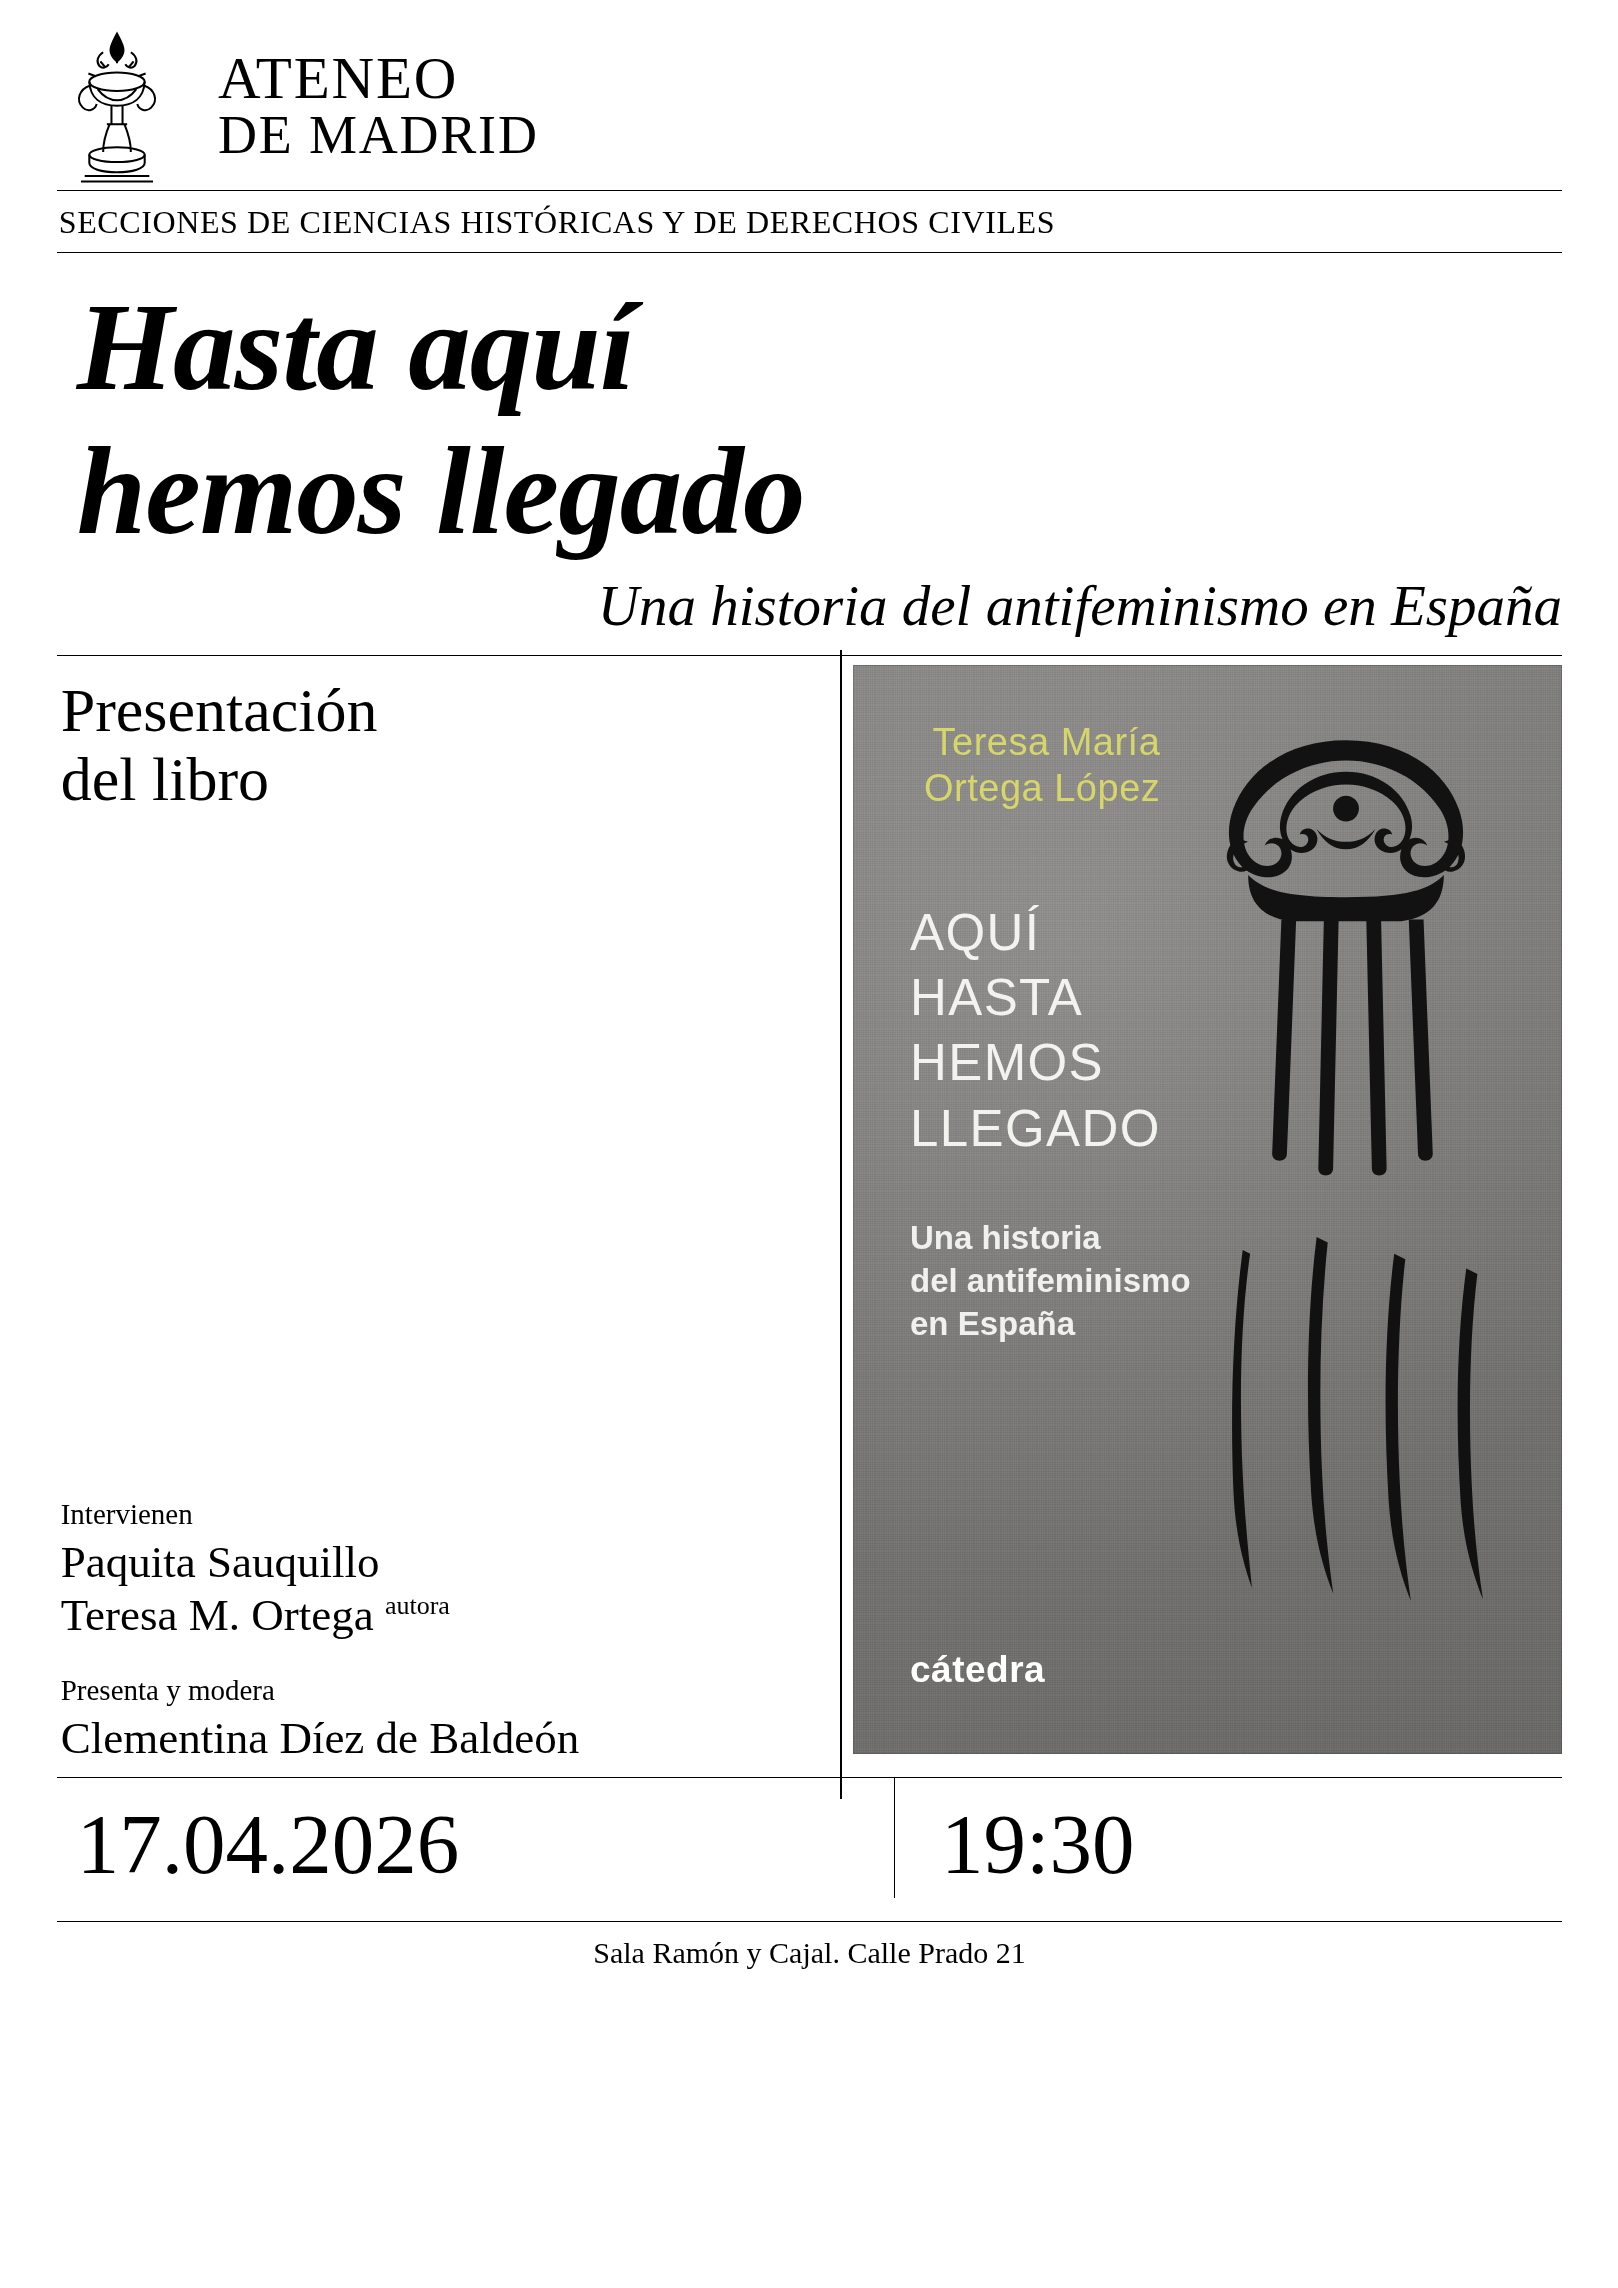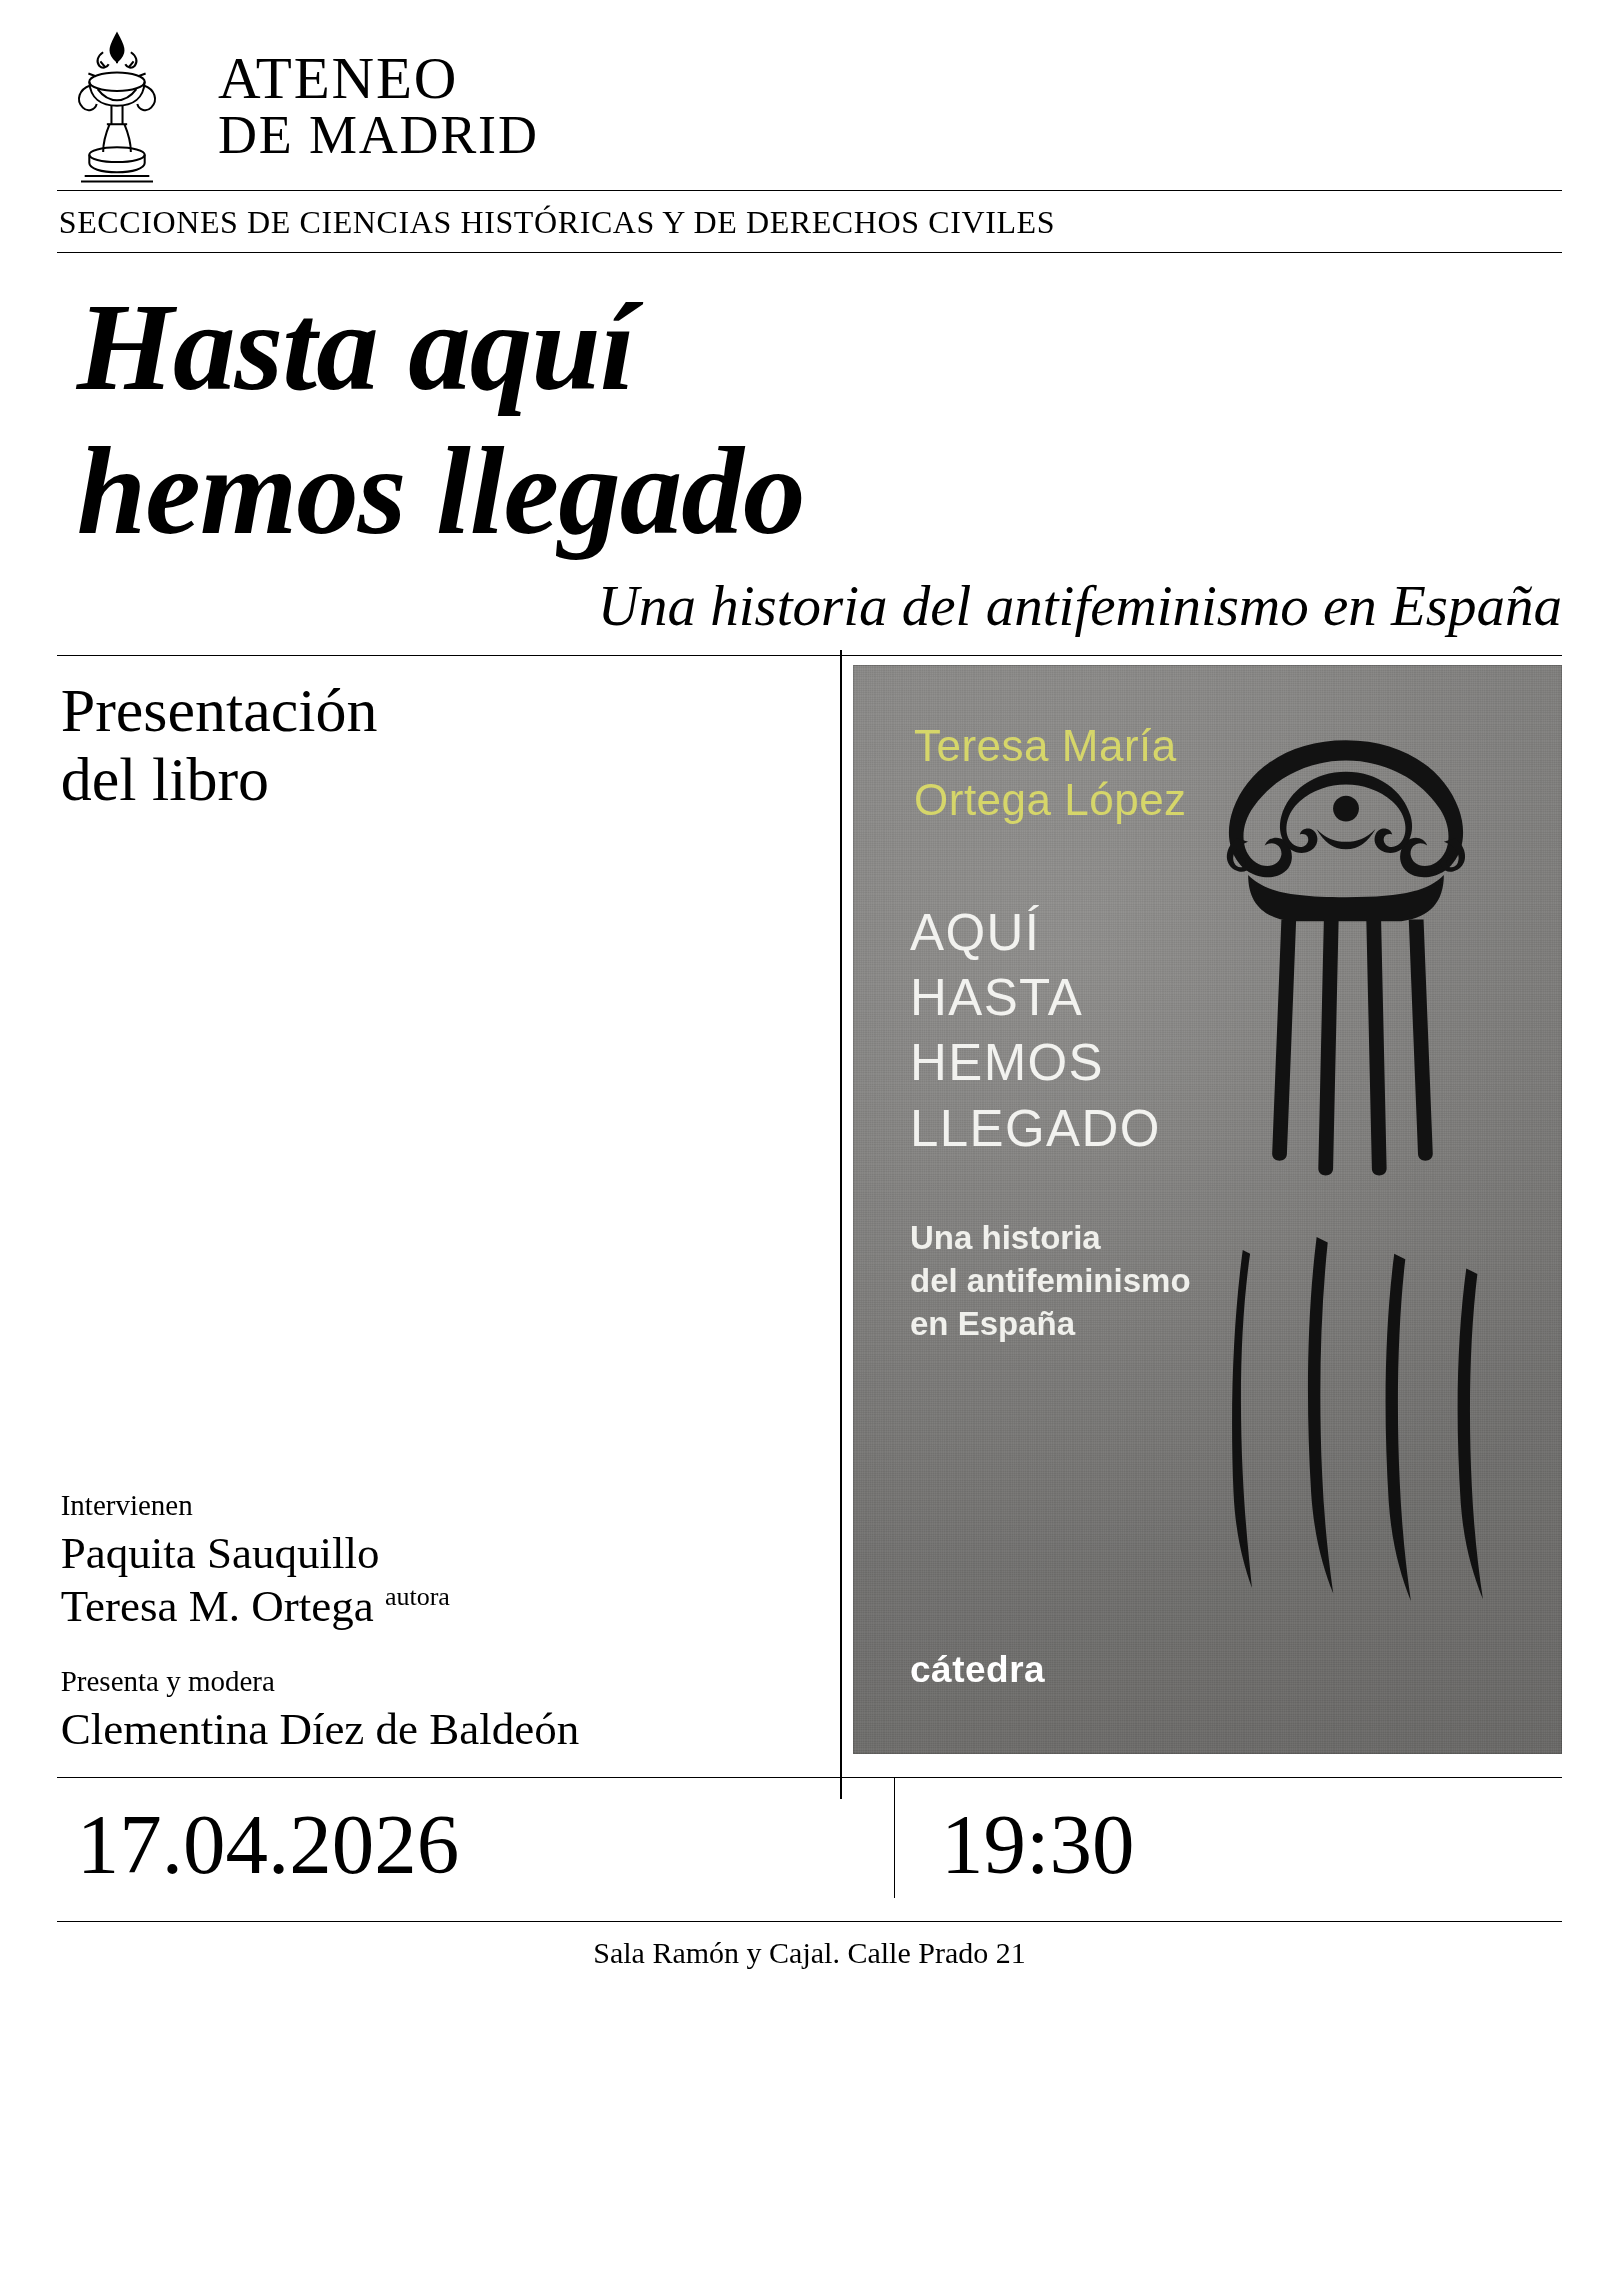--- a/index.html
+++ b/index.html
@@ -102,21 +102,21 @@
     height: 100%;
   }
   .presentacion {
     font-size: 62px;
     line-height: 1.12;
     margin-top: 20px;
   }
 
   .credits {
     position: absolute;
-    bottom: 21px;
+    bottom: 12px;
     left: 0;
     width: 100%;
   }
   .credit-label {
     font-size: 29px;
     line-height: 1.2;
     margin-bottom: 3.7px;
   }
   .credit-name {
     font-size: 45px;
@@ -154,27 +154,28 @@
   .cover-noise {
     position: absolute; inset: 0;
     background-image:
       repeating-linear-gradient(0deg, rgba(255,255,255,0.035) 0 0.9px, rgba(0,0,0,0.035) 0.9px 1.8px),
       repeating-linear-gradient(90deg, rgba(255,255,255,0.03) 0 0.9px, rgba(0,0,0,0.03) 0.9px 1.8px);
     opacity: .7;
     pointer-events: none;
   }
   .cover-author {
     position: absolute;
-    left: 61px;
+    left: 71px;
     top: 54px;
     font-family: "Liberation Sans", sans-serif;
-    font-size: 44px;
+    font-size: 38px;
     line-height: 1.22;
     color: #d6d66a;
     letter-spacing: 0.5px;
+    text-align: right;
   }
   .cover-title {
     position: absolute;
     left: 57px;
     top: 235px;
     font-family: "Liberation Sans", sans-serif;
     font-size: 51px;
     line-height: 1.28;
     color: #f2f2ef;
     letter-spacing: 1.4px;

